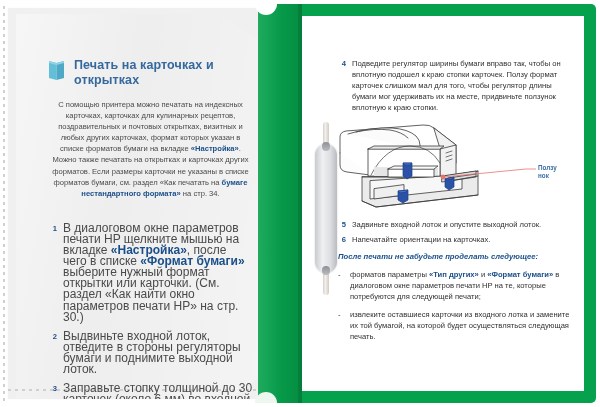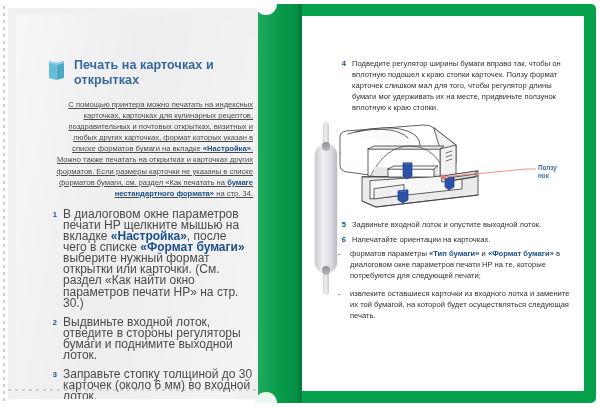--- a/index.html
+++ b/index.html
@@ -53,21 +53,21 @@
   }
   .title-row{display:flex;align-items:flex-start;gap:9px;margin-bottom:11px;}
   .book-icon{flex:0 0 auto;width:17px;height:21px;margin-top:2px;}
   .sec-title{
     color:#2e6da4;color:#35699e;
     font-size:12.5px;font-weight:bold;line-height:15px;
     letter-spacing:.1px;
   }
   .body-p{
     color:#4a4a4a;font-size:7.6px;line-height:11.1px;
-    margin:0 0 10px 0;text-align:right;text-decoration:underline;
+    margin:0 0 24px 0;text-align:center;
   }
   .hl{color:#1b4f8a;font-weight:bold;}
   ol.steps{margin:0;padding:0;list-style:none;}
   ol.steps > li{
     display:flex;gap:6px;margin-bottom:8px;
   }
   ol.steps > li .num{
     flex:0 0 9px;color:#1b4f8a;font-size:7.6px;font-weight:bold;line-height:11.1px;text-align:right;
   }
   ol.steps > li .txt{
@@ -283,25 +283,26 @@
         <li>
           <span class="num">5</span>
           <span class="txt"><span>Задвиньте входной лоток и опустите выходной лоток.</span></span>
         </li>
         <li>
           <span class="num">6</span>
           <span class="txt"><span>Напечатайте ориентации на карточках.</span></span>
         </li>
       </ol>
 
+    <div class="after-head">После печати не забудьте проделать следующее:</div>
 
     <ul class="after">
         <li>
           <span class="dash">-</span>
-          <span class="txt"><span>форматов параметры </span><span class="hl">«Тип бумаги»</span><span> и </span><span class="hl">«Формат бумаги»</span><span> в диалоговом окне параметров печати HP на те, которые потребуются для следующей печати;</span></span>
+          <span class="txt"><span>форматов параметры </span><span class="hl">«Тип других»</span><span> и </span><span class="hl">«Формат бумаги»</span><span> в диалоговом окне параметров печати HP на те, которые потребуются для следующей печати;</span></span>
         </li>
         <li>
           <span class="dash">-</span>
           <span class="txt"><span>извлеките оставшиеся карточки из входного лотка и замените их той бумагой, на которой будет осуществляться следующая печать.</span></span>
         </li>
       </ul>
   </div>
 
 </div>
 

